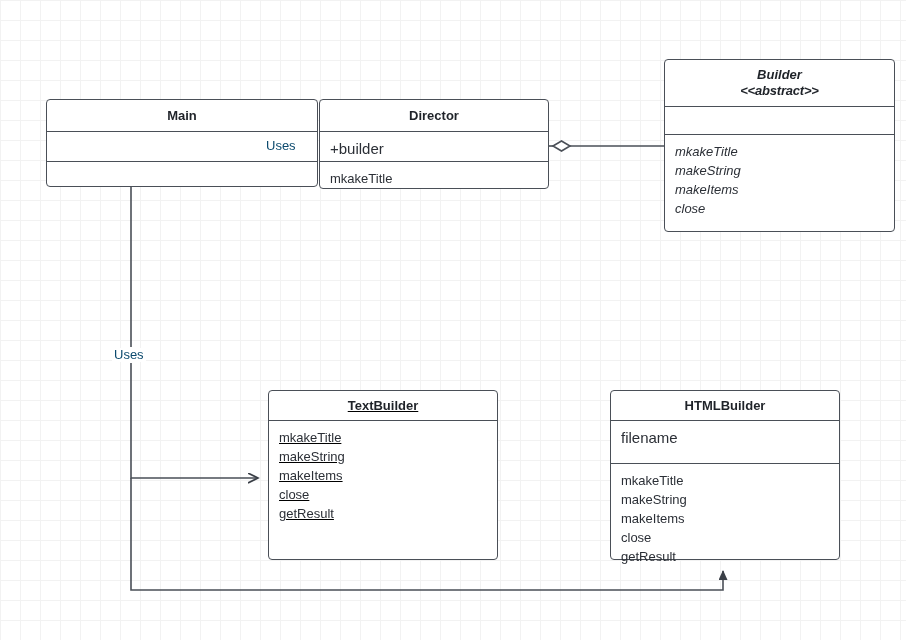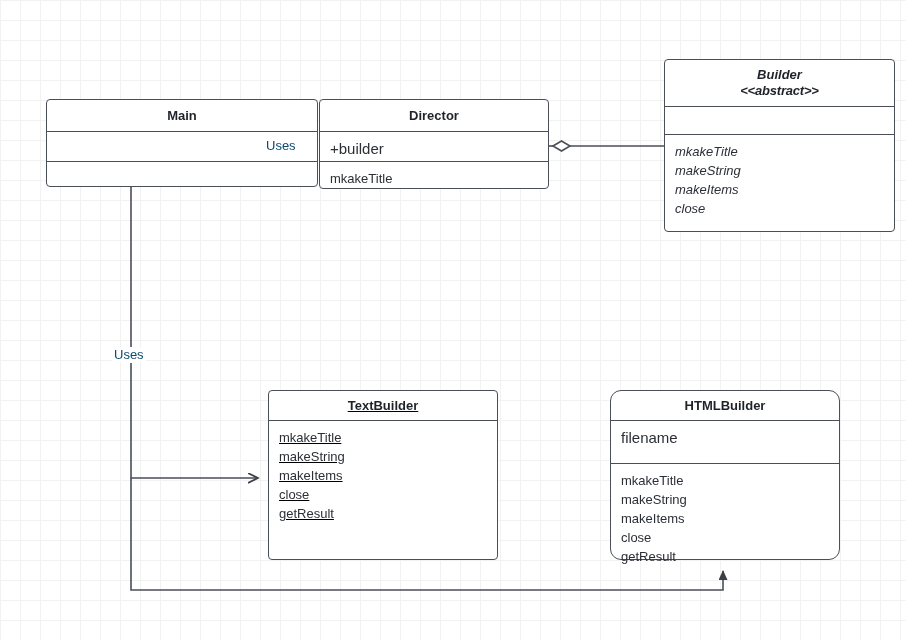--- a/index.html
+++ b/index.html
@@ -168,21 +168,21 @@
     </div>
     <div class="cls-ops" style="height:104px;">
       <div class="member">mkakeTitle</div>
       <div class="member">makeString</div>
       <div class="member">makeItems</div>
       <div class="member">close</div>
       <div class="member">getResult</div>
     </div>
   </div>
 
-  <div class="uml-class" style="left:610px; top:390px; width:230px; height:170px;border-radius:11px;">
+  <div class="uml-class" style="left:610px; top:390px; width:230px; height:170px;">
     <div class="cls-title" style="height:30px;">
       <span>HTMLBuilder</span>
     </div>
     <div class="cls-attrs" style="height:43px;">
       <div class="member">filename</div>
     </div>
     <div class="cls-ops" style="height:97px;">
       <div class="member">mkakeTitle</div>
       <div class="member">makeString</div>
       <div class="member">makeItems</div>

